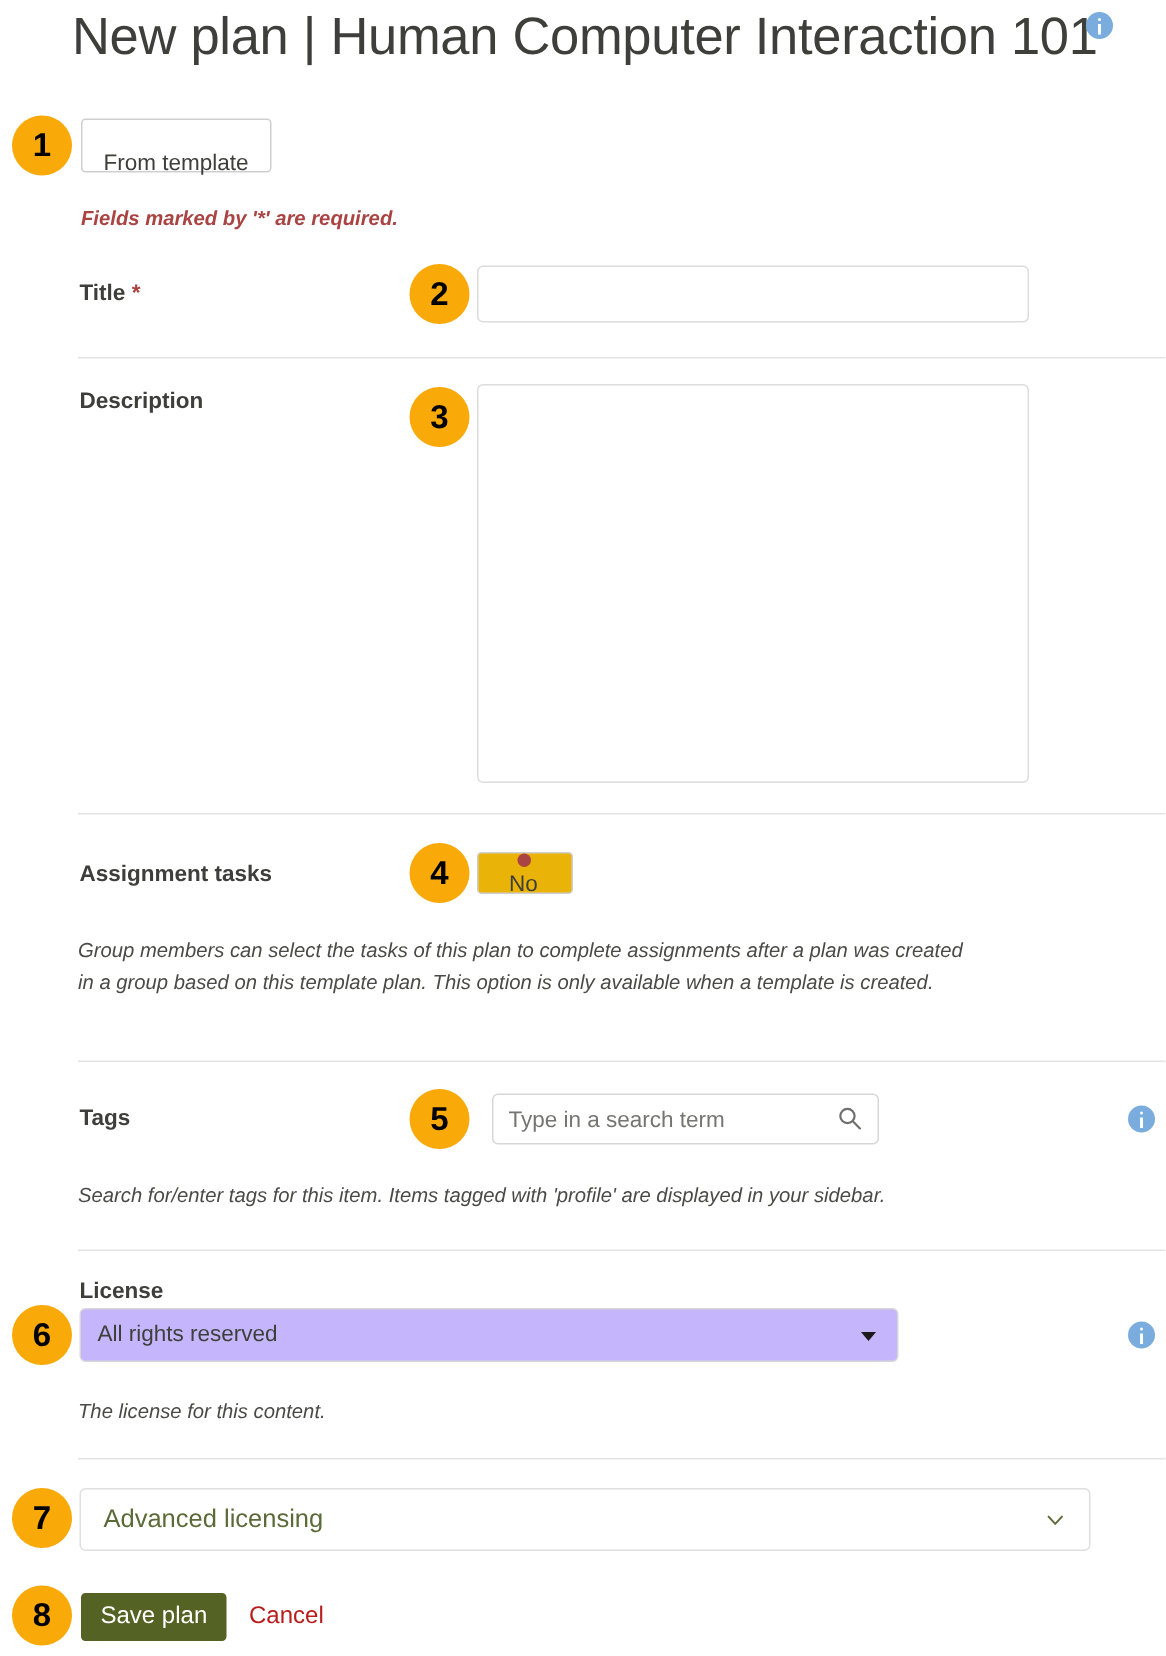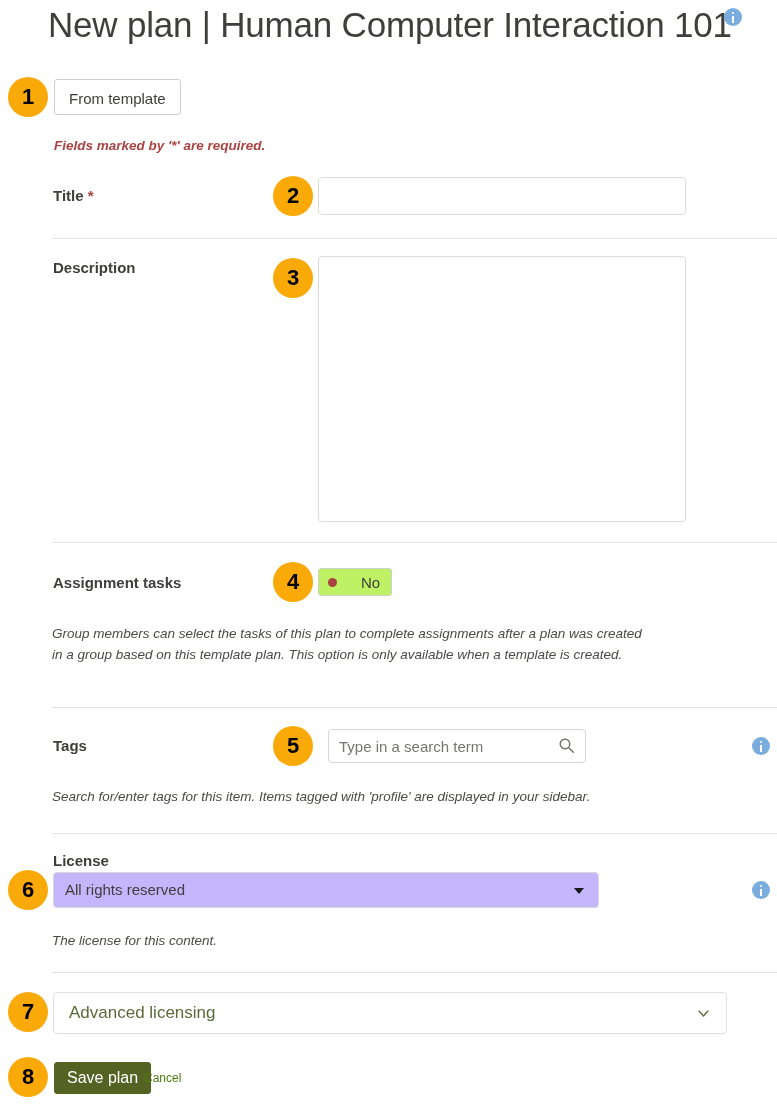--- a/index.html
+++ b/index.html
@@ -123,21 +123,21 @@
     height: 1px;
     background: #e3e3e3;
   }
 
   
   .btn-outline {
     position: absolute;
     left: 54px;
     top: 79px;
     height: 36px;
-    padding: 2px 14px;
+    padding: 12px 14px;
     background: #ffffff;
     border: 1px solid #cfcfcf;
     border-radius: 3px;
     font-family: "Liberation Sans", sans-serif;
     font-size: 15px;
     color: #3e3f3a;
     line-height: 34px;
     box-sizing: border-box;
     cursor: pointer;
   }
@@ -180,28 +180,29 @@
   }
 
   
   .switch {
     position: absolute;
     left: 318px;
     top: 568px;
     height: 28px;
     min-width: 64px;
     box-sizing: border-box;
-    background: #bef264;
+    background: #eab308;
     border: 1px solid #cfcfcf;
     border-radius: 3px;
     display: flex;
     align-items: center;
-    gap: 24px;
+    gap: 4px;
     padding: 0 11px 0 9px;
     cursor: pointer;
+    flex-direction: column;
   }
   .switch .dot {
     width: 9px;
     height: 9px;
     border-radius: 50%;
     background: #a94442;
     flex: 0 0 auto;
   }
   .switch .switch-label {
     font-family: "Liberation Sans", sans-serif;
@@ -316,29 +317,29 @@
     border-radius: 3px;
     color: #ffffff;
     font-family: "Liberation Sans", sans-serif;
     font-size: 16px;
     line-height: 30px;
     box-sizing: border-box;
     cursor: pointer;
   }
   .btn-link {
     position: absolute;
-    left: 144px;
+    left: 166px;
     top: 1062px;
     height: 32px;
     line-height: 32px;
     background: transparent;
     border: none;
-    color: #4d7c0f;
-    font-family: "Liberation Sans", sans-serif;
-    font-size: 12px;
+    color: #b91c1c;
+    font-family: "Liberation Sans", sans-serif;
+    font-size: 16px;
     cursor: pointer;
     padding: 0;
   }
 </style>
 </head>
 <body>
 
 <div class="page-title-row">
   <div class="page-title">New plan | Human Computer Interaction 101</div>
 </div>

